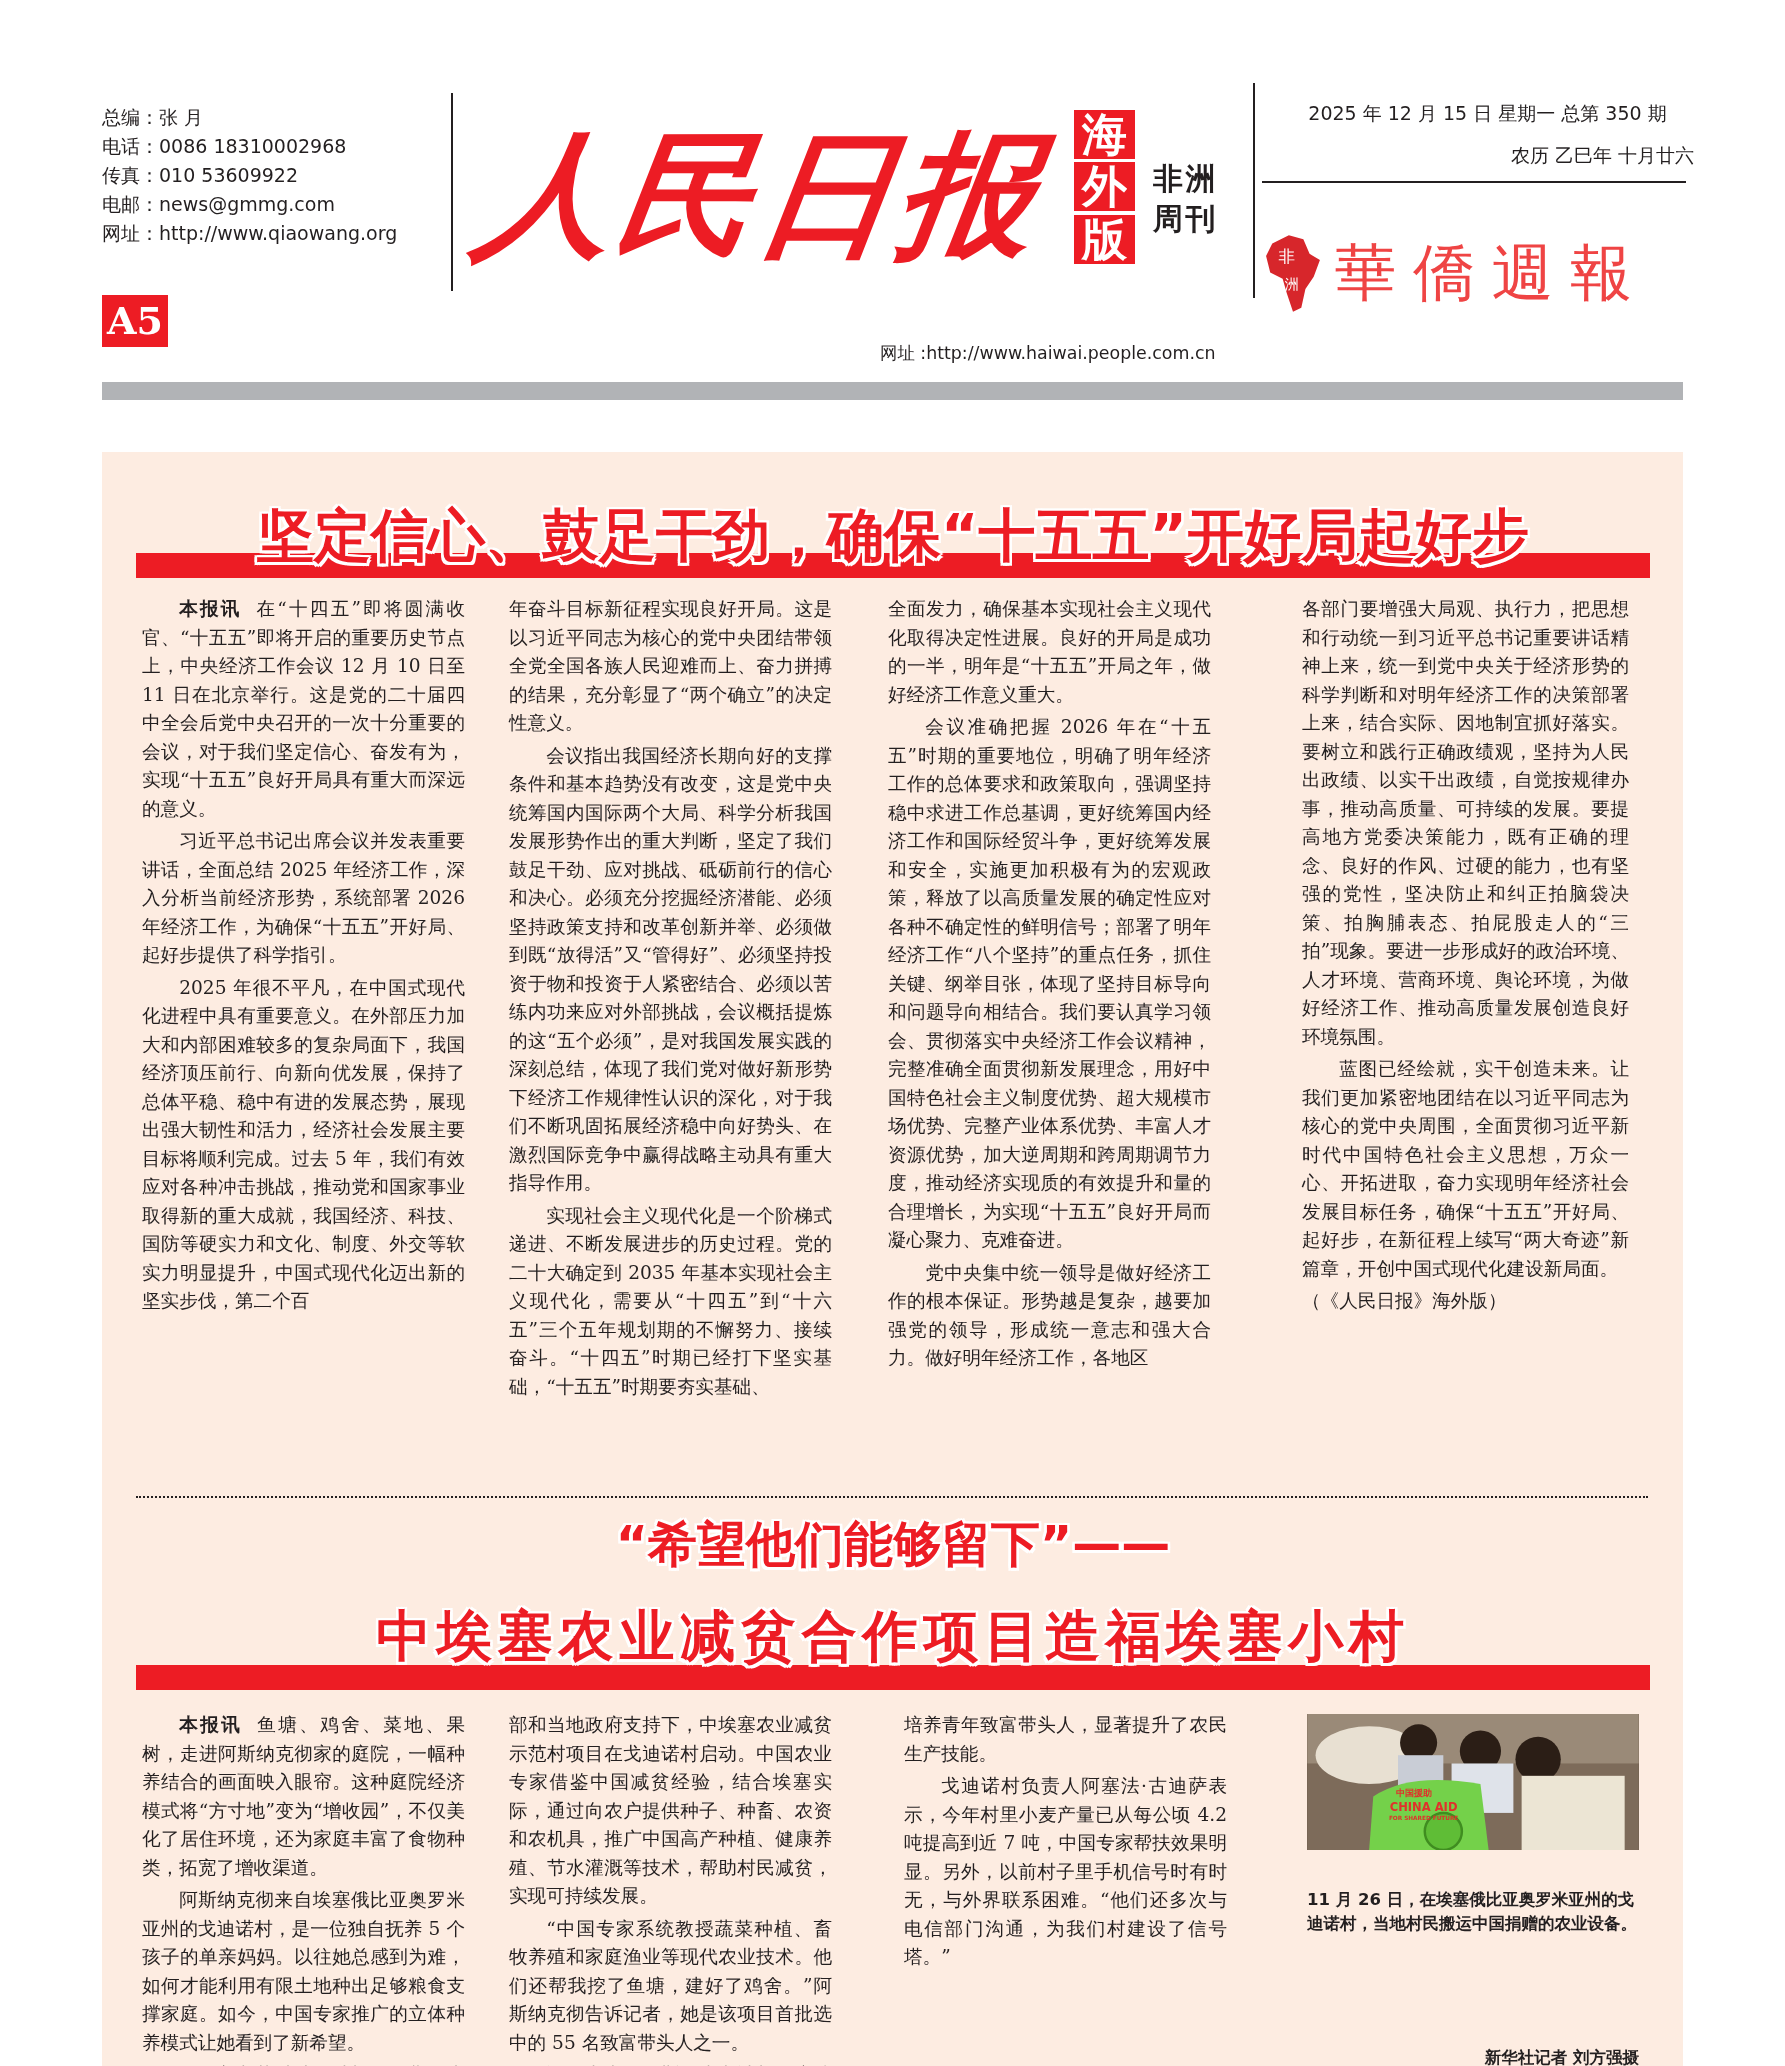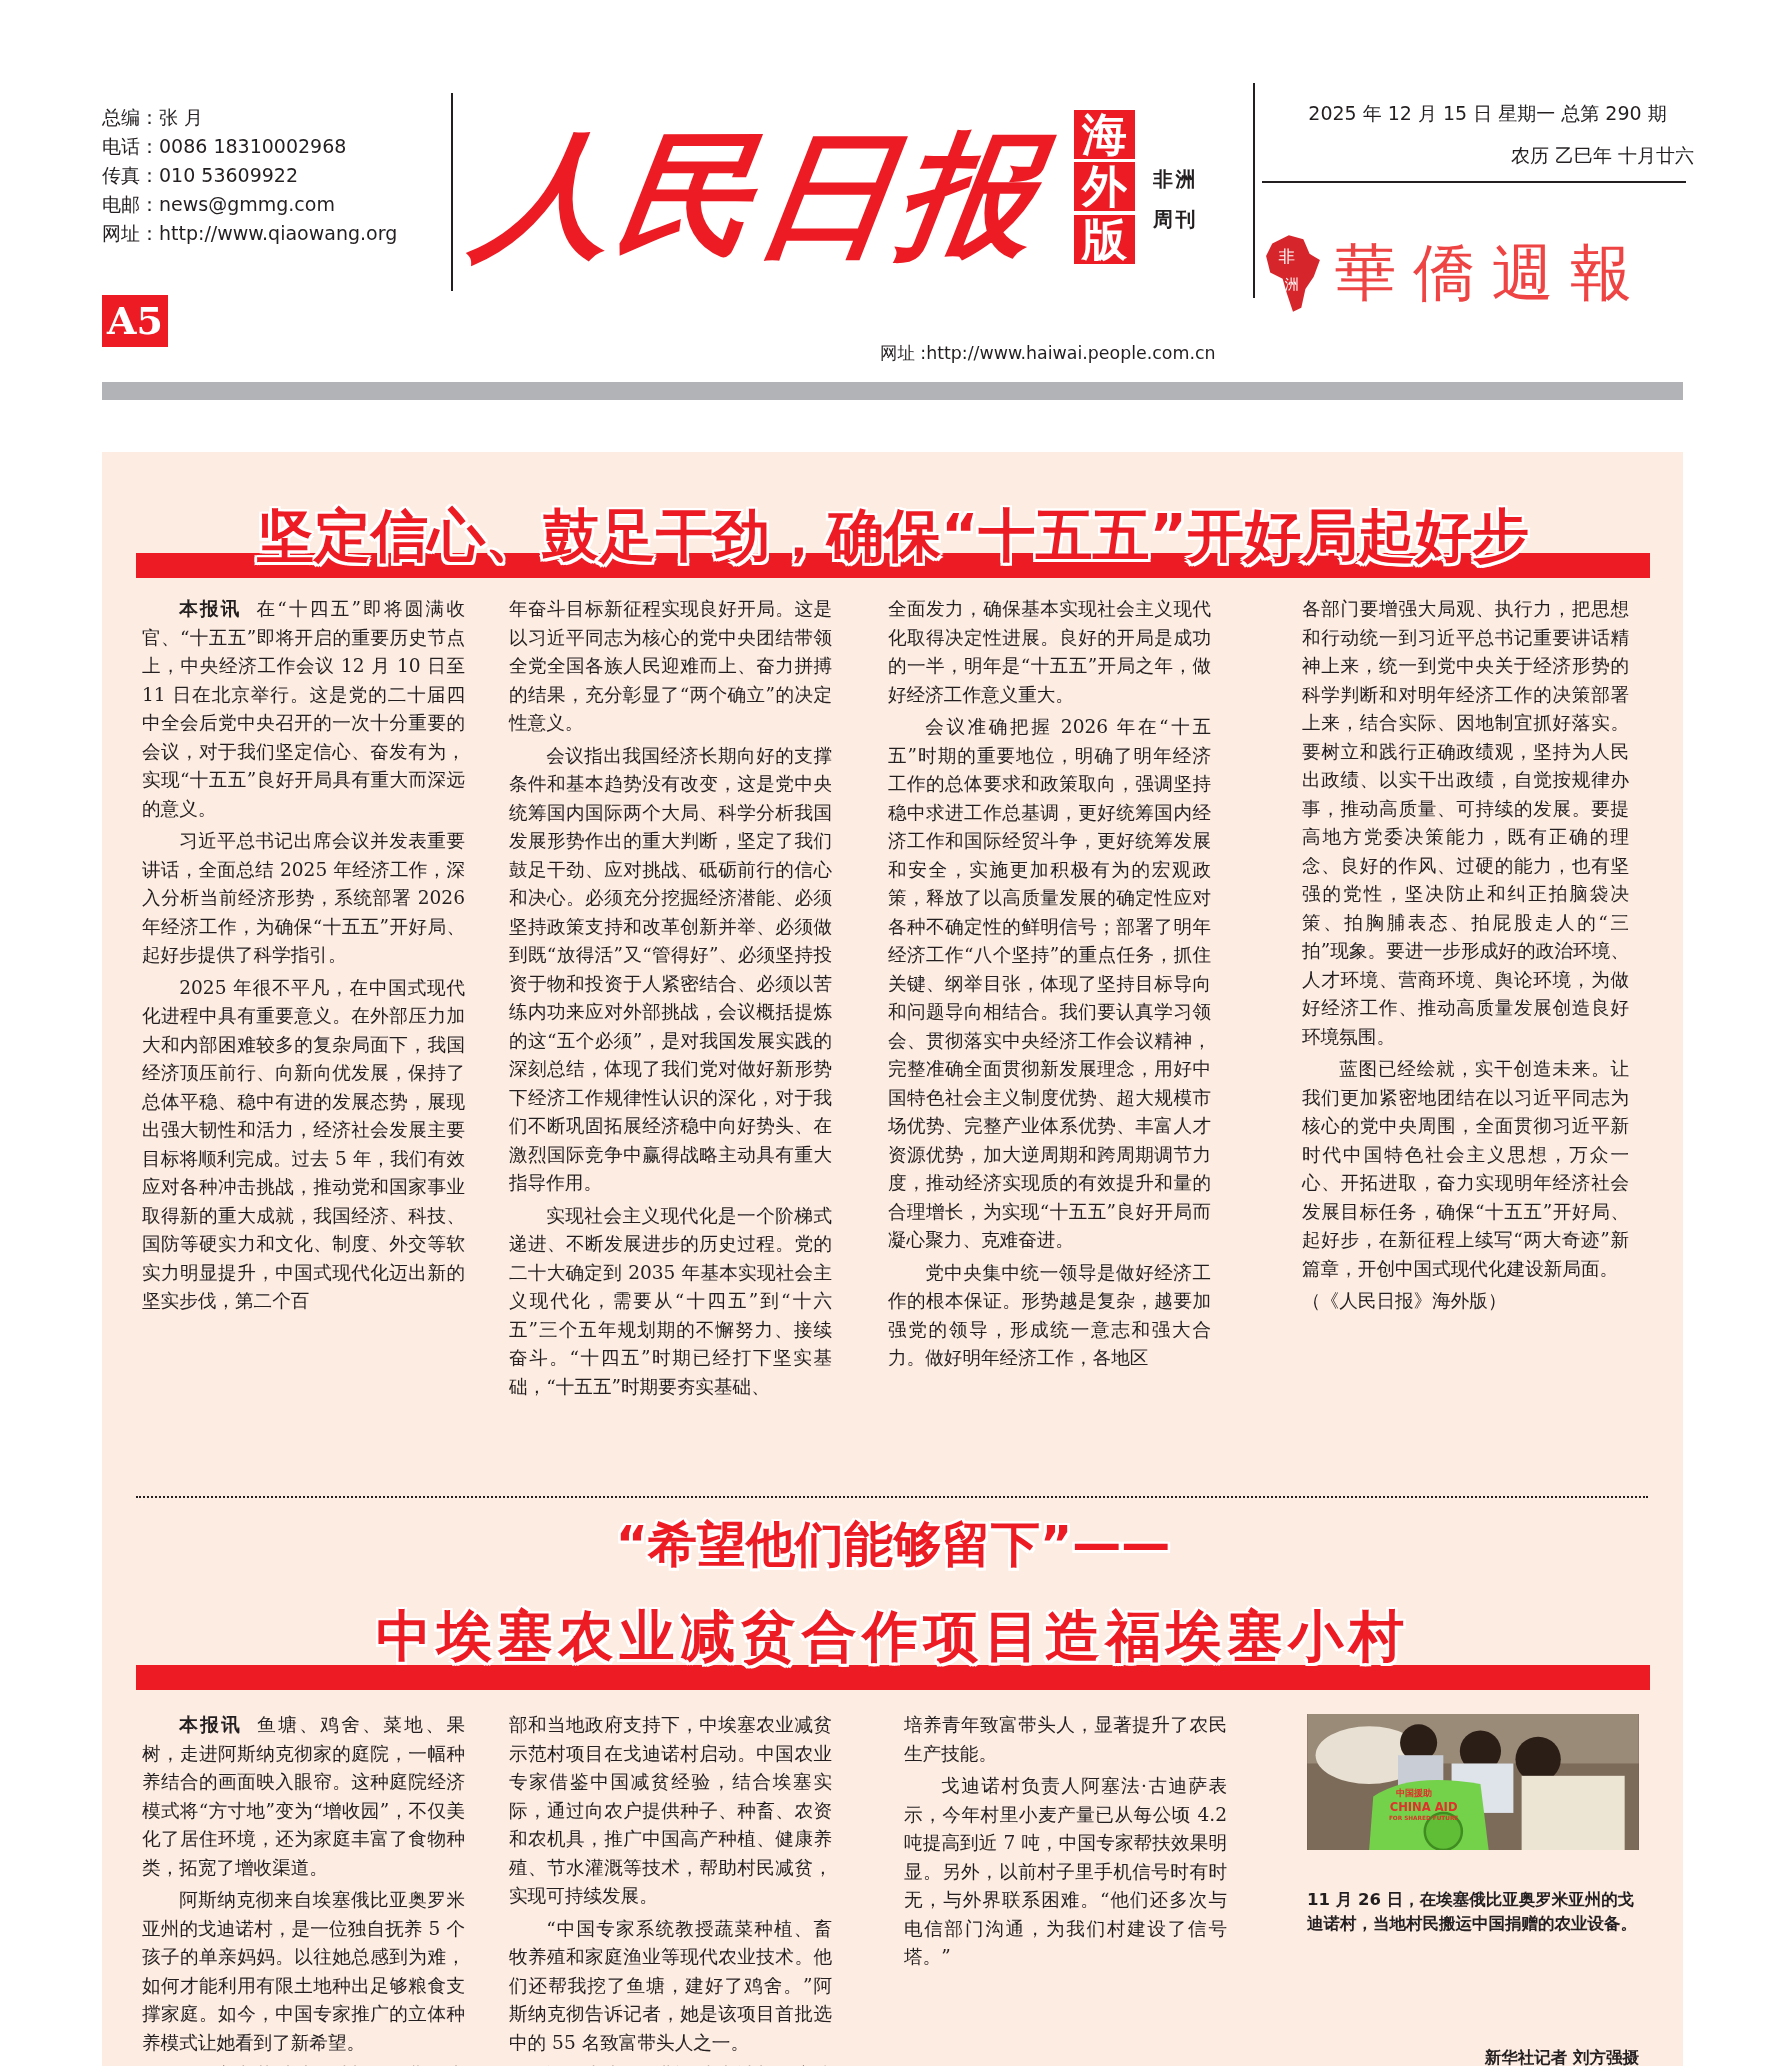--- a/index.html
+++ b/index.html
@@ -10,21 +10,21 @@
   .abs { position: absolute; }
   
   .info { left: 102px; top: 103px; width: 339px; font-family: "DejaVu Sans", "Liberation Sans", sans-serif; font-size: 19px; line-height: 29px; color: #231f20; }
   .info .row { white-space: nowrap; }
   .vline1 { left: 451px; top: 93px; width: 1.7px; height: 198px; background: #231f20; }
   .vline2 { left: 1253px; top: 83px; width: 1.7px; height: 215px; background: #231f20; }
   .page-badge { left: 102px; top: 295px; width: 66px; height: 52px; background: #ed1c24; color: #fff; font-family: "DejaVu Serif", "Liberation Serif", serif; font-weight: bold; font-size: 38px; line-height: 52px; text-align: center; }
   .logo-main { left: 479px; top: 107px; width: 591px; height: 174px; color: #ed1c24; font-family: "DejaVu Serif", "Liberation Serif", serif; font-weight: bold; font-style: italic; font-size: 136px; line-height: 174px; letter-spacing: 4.1px; white-space: nowrap; transform: skewX(-8deg); }
   .logo-box { left: 1074px; top: 110px; width: 61px; display: flex; flex-direction: column; gap: 3.3px; }
   .logo-box div { background: #ed1c24; color: #fff; font-family: "DejaVu Sans", "Liberation Sans", sans-serif; font-weight: bold; font-size: 45px; height: 49px; line-height: 49px; text-align: center; }
-  .logo-sub { left: 1153px; top: 159px; width: 74px; font-family: "DejaVu Sans", "Liberation Sans", sans-serif; font-weight: bold; font-size: 20px; line-height: 40px; letter-spacing: 2.5px; }
+  .logo-sub { left: 1153px; top: 159px; width: 74px; font-family: "DejaVu Sans", "Liberation Sans", sans-serif; font-weight: bold; font-size: 30px; line-height: 40px; letter-spacing: 2.5px; }
   .site-url { left: 880px; top: 341px; font-family: "DejaVu Sans", "Liberation Sans", sans-serif; font-size: 17.4px; color: #231f20; white-space: nowrap; }
   .dateline { left: 1281px; top: 101px; width: 413px; text-align: center; font-family: "DejaVu Sans", "Liberation Sans", sans-serif; font-size: 19px; line-height: 25px; white-space: nowrap; }
   .lunar { left: 1281px; top: 143px; width: 413px; text-align: right; font-family: "DejaVu Sans", "Liberation Sans", sans-serif; font-size: 19px; line-height: 25px; }
   .date-rule { left: 1262px; top: 181px; width: 424px; height: 1.7px; background: #231f20; }
   .hq-logo { left: 1264px; top: 231px; width: 438px; height: 83px; display: flex; align-items: center; }
   .africa { width: 58px; height: 83px; position: relative; }
   .africa svg { width: 58px; height: 83px; }
   .hq-name { color: #ef4444; font-family: "DejaVu Serif", "Liberation Serif", serif; font-size: 62px; letter-spacing: 16.5px; margin-left: 12.4px; white-space: nowrap; }
   .gray-bar { left: 102px; top: 382px; width: 1581px; height: 18px; background: #b1b3b6; }
 
@@ -62,21 +62,21 @@
   <div>外</div>
   <div>版</div>
 </div>
 <div class="abs logo-sub">
   <div>非洲</div>
   <div>周刊</div>
 </div>
 <div class="abs site-url">网址 :http://www.haiwai.people.com.cn</div>
 
 <div class="abs vline2"></div>
-<div class="abs dateline">2025 年 12 月 15 日  星期一  总第 290 期</div>
+<div class="abs dateline">2025 年 12 月 15 日  星期一  总第 350 期</div>
 <div class="abs lunar">农历 乙巳年 十月廿六</div>
 <div class="abs date-rule"></div>
 <div class="abs hq-logo">
   <div class="africa">
     <svg viewBox="0 0 140 200">
       <path d="M20 30 L60 10 L95 20 L110 55 L135 70 L120 110 L100 140 L90 185 L70 195 L55 150 L45 115 L15 100 L5 60 Z" fill="#d7262b"></path>
       <text x="35" y="75" font-size="40" fill="#fff" font-family="DejaVu Sans, sans-serif">非</text>
       <text x="50" y="140" font-size="34" fill="#fff" font-family="DejaVu Sans, sans-serif">洲</text>
     </svg>
   </div>

